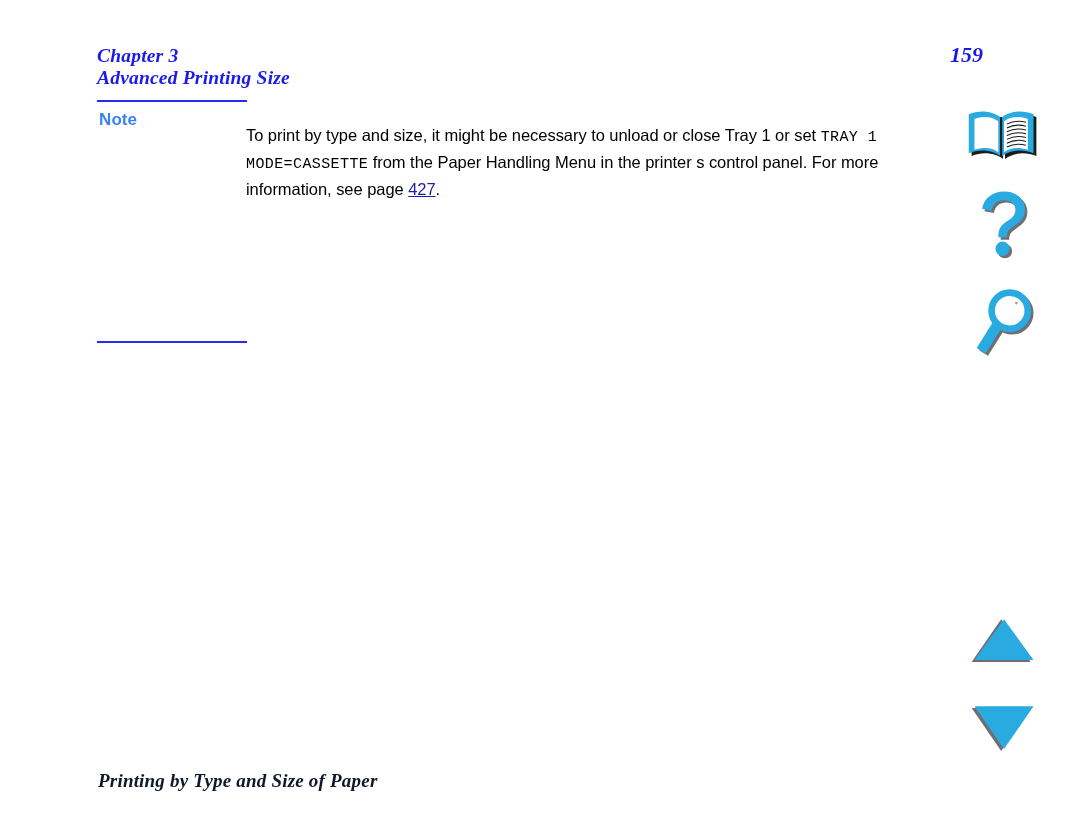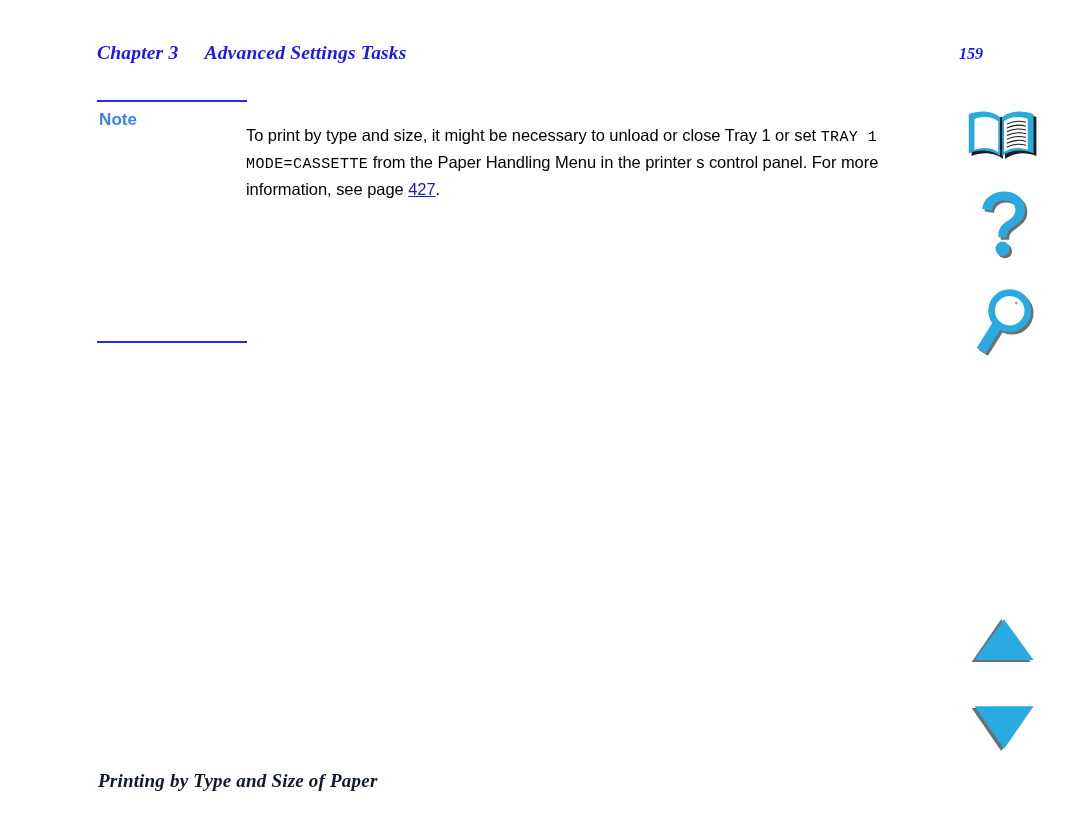--- a/index.html
+++ b/index.html
@@ -35,29 +35,30 @@
   .header-left {
     display: flex;
     align-items: baseline;
     white-space: pre;
     font-family: "Liberation Serif", serif;
     font-weight: bold;
     font-style: italic;
     font-size: 19.5px;
     color: #1a1aee;
     letter-spacing: 0.2px;
+    flex-direction: column;
   }
   .header-chapter {
     margin-right: 26px;
   }
   .header-pageno {
     font-family: "Liberation Serif", serif;
     font-weight: bold;
     font-style: italic;
-    font-size: 16px;
+    font-size: 22px;
     color: #1a1aee;
   }
 
   
   .note-block {
     position: absolute;
     left: 97px;
     top: 100px;
     width: 826px;
   }
@@ -136,21 +137,21 @@
   }
 </style>
 </head>
 <body>
 
 <div class="page">
 
   <div class="header">
     <div class="header-left">
       <span class="header-chapter">Chapter 3</span>
-      <span class="header-title">Advanced Settings Tasks</span>
+      <span class="header-title">Advanced Printing Size</span>
     </div>
     <div class="header-pageno">159</div>
   </div>
 
   <div class="note-block">
     <div class="note-rule"></div>
   </div>
   <div class="note-rule-bottom"></div>
 
   <div class="note-label">Note</div>

